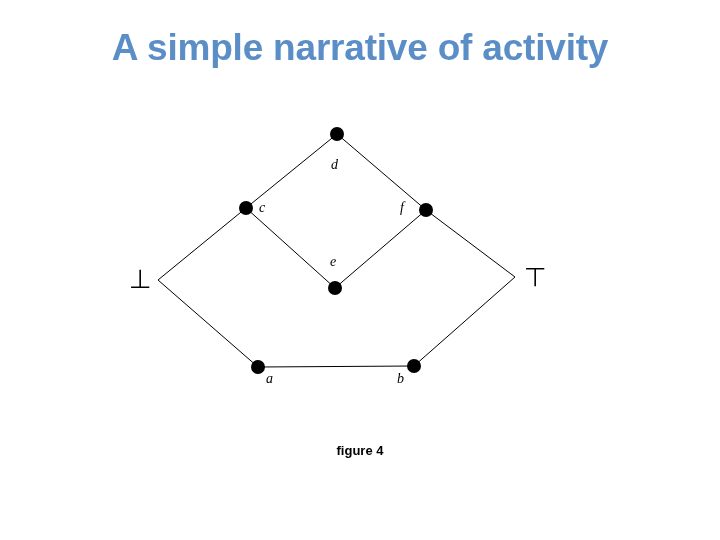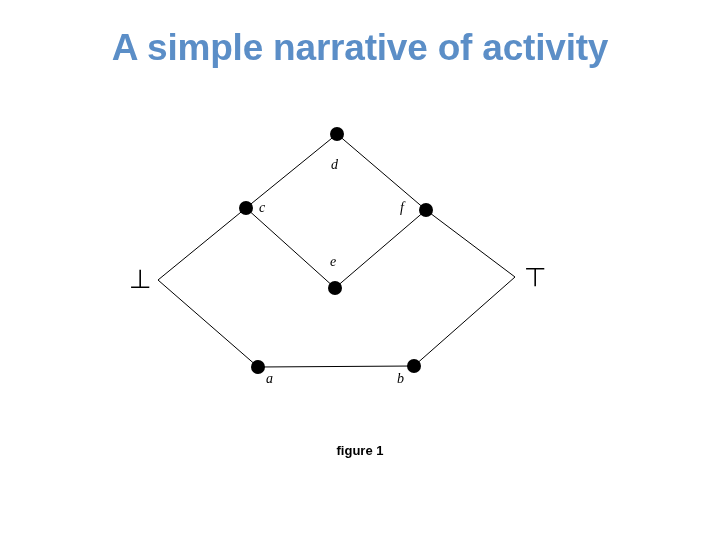--- a/index.html
+++ b/index.html
@@ -106,15 +106,15 @@
     <div class="node-label" style="left:400px; top:201px;">f</div>
     <div class="node-label" style="left:330px; top:255px;">e</div>
     <div class="node-label" style="left:266px; top:372px;">a</div>
     <div class="node-label" style="left:397px; top:372px;">b</div>
 
     <div class="tack-symbol" style="left:129px; top:266px;">⊥</div>
     <div class="tack-symbol" style="left:524px; top:264px;">⊤</div>
 
   </div>
 
-  <div id="figure-caption">figure 1</div>
+  <div id="figure-caption">figure 4</div>
 
 </div>
 
 </body></html>

